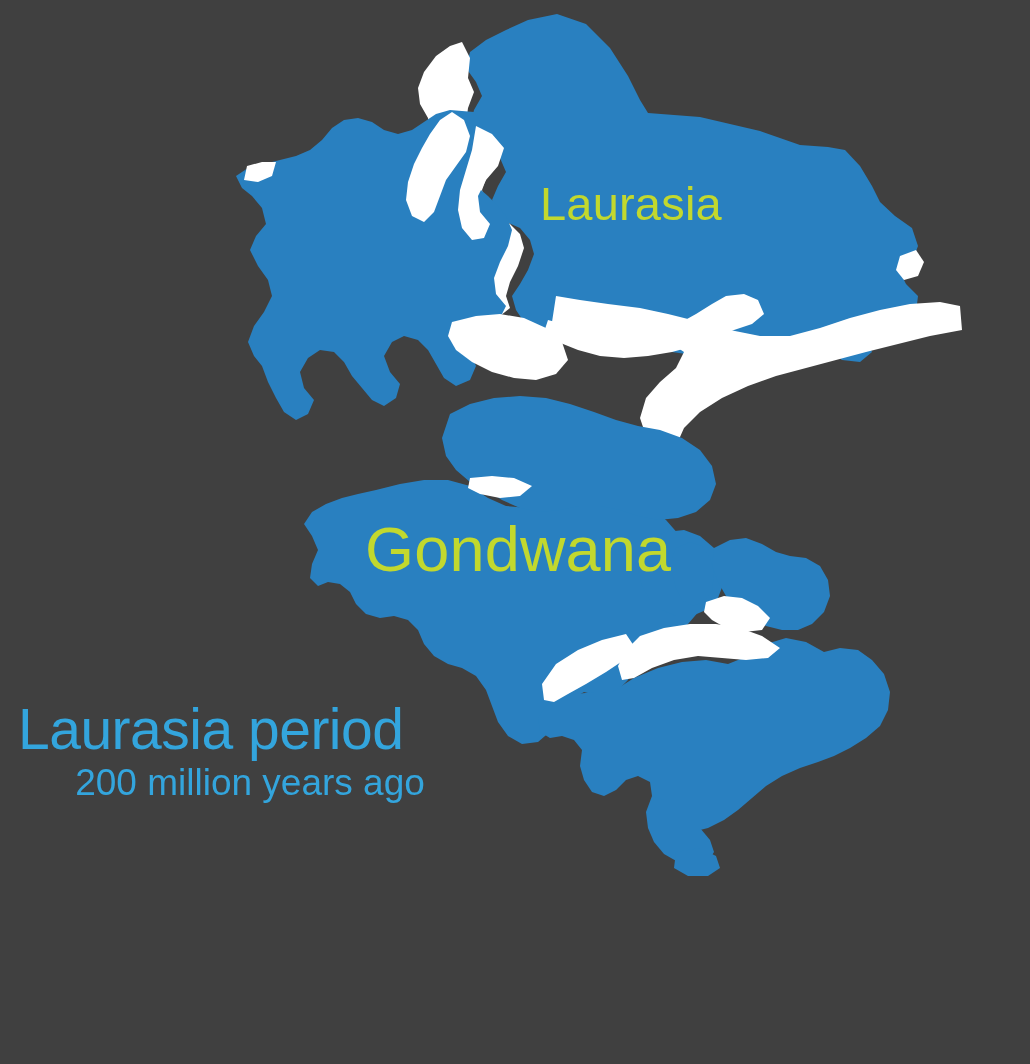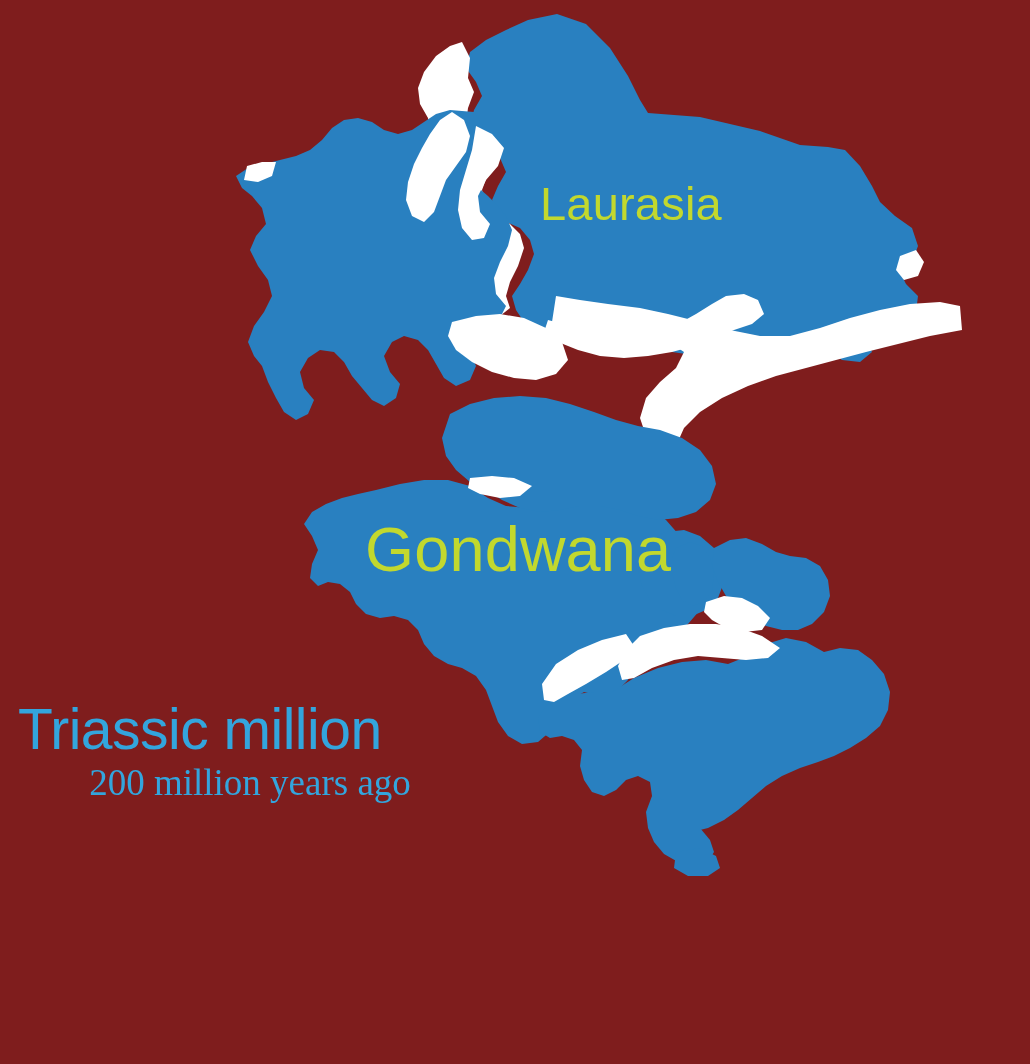--- a/index.html
+++ b/index.html
@@ -61,34 +61,34 @@
   }
   #caption-title {
     font-family: "Liberation Sans", sans-serif;
     font-size: 57px;
     line-height: 1.02;
     font-weight: 400;
     letter-spacing: -0.5px;
     white-space: nowrap;
   }
   #caption-subtitle {
-    font-family: Liberation Serif, serif;
+    font-family: Liberation Sans, sans-serif;
     font-size: 37px;
     line-height: 1.05;
     font-weight: 400;
     text-align: center;
     white-space: nowrap;
     margin-top: 6px;
     padding-right: 6px;
   }
 </style>
 </head>
 <body>
 
-<div id="stage" style="background: #7f1d1d;">
+<div id="stage" style="background: #404040;">
 
   <svg id="map-svg" viewBox="0 0 1030 1064" preserveAspectRatio="none">
 
     <g>
 
       <path fill="#2980c0" d="M557 14
                L586 24 L610 48 L628 76 L640 100 L648 113
                L700 117 L760 131 L800 145 L828 147 L845 150
                L860 166 L872 186 L880 202 L895 216 L912 228
                L918 246 L912 262 L900 272 L906 284 L918 296
@@ -289,19 +289,19 @@
 
   </svg>
 
   <div class="label-layer">
 
     <div class="continent-label" id="label-laurasia" style="color:#c2d82e">Laurasia</div>
 
     <div class="continent-label" id="label-gondwana" style="color:#c2d82e">Gondwana</div>
 
     <div class="caption-block">
-      <div id="caption-title" style="color:#33a5dd">Triassic million</div>
+      <div id="caption-title" style="color:#33a5dd">Laurasia period</div>
       <div id="caption-subtitle" style="color:#33a5dd">200 million years ago</div>
     </div>
 
   </div>
 
 </div>
 
 </body></html>

